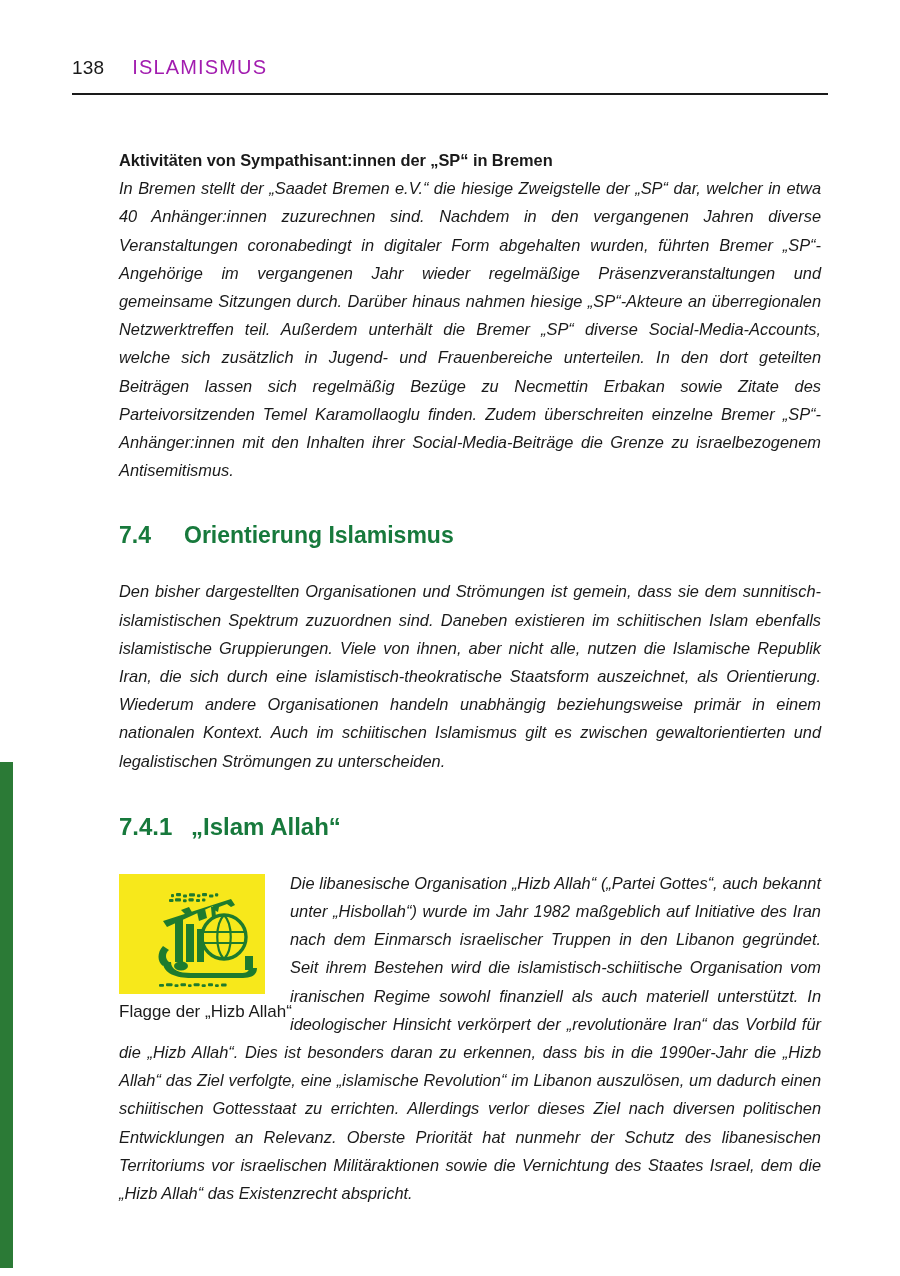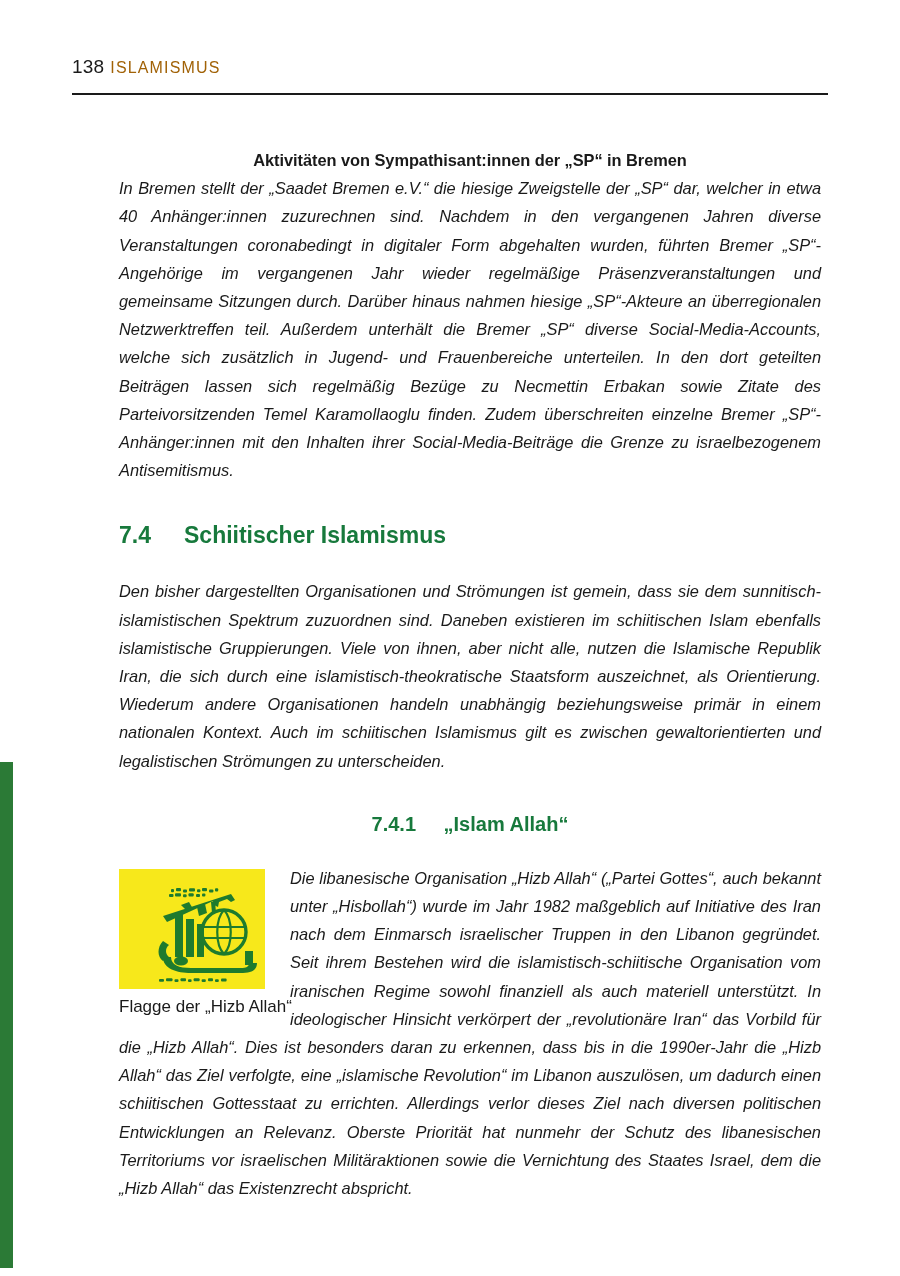--- a/index.html
+++ b/index.html
@@ -32,33 +32,33 @@
   }
 
   
   .running-head {
     position: absolute;
     left: 72px;
     top: 56px;
     width: 756px;
     display: flex;
     align-items: baseline;
-    gap: 6px;
+    gap: 28px;
     white-space: nowrap;
   }
   .running-head .folio {
     font-size: 19px;
     font-weight: 400;
     letter-spacing: 0.2px;
     color: #1a1a1a;
   }
   .running-head .head-title {
-    font-size: 16px;
+    font-size: 20px;
     letter-spacing: 1.15px;
-    color: #a16207;
+    color: #a21caf;
   }
   .head-rule {
     position: absolute;
     left: 72px;
     top: 93px;
     width: 756px;
     height: 2.4px;
     background: #1a1a1a;
   }
 
@@ -75,42 +75,42 @@
     margin: 0;
     font-size: 16.4px;
     line-height: 28.2px;
     text-align: justify;
     text-justify: inter-word;
     hyphens: manual;
     color: #1a1a1a;
   }
   h3.sub-heading {
     font-weight: 700;
-    text-align: center;
+    text-align: left;
     letter-spacing: -0.05px;
   }
   p.body-text {
     font-weight: 400;
     font-style: italic;
   }
 
   .para-gap-lg { height: 38px; }
   .para-gap-md { height: 28px; }
 
   
   .section-heading {
     margin: 0;
     color: #17793c;
     font-weight: 700;
     display: flex;
     align-items: baseline;
     white-space: nowrap;
   }
   .section-heading.level1 { font-size: 23px; }
-  .section-heading.level2 { font-size: 20px; justify-content: center; }
+  .section-heading.level2 { font-size: 24px; }
   .section-heading .num {
     display: inline-block;
     width: 65px;
     flex: 0 0 65px;
   }
   .section-heading.level2 .num {
     width: 72px;
     flex: 0 0 72px;
   }
 
@@ -152,21 +152,21 @@
   <div class="content">
 
     <h3 class="sub-heading">Aktivitäten von Sympathisant:innen der „SP“ in Bremen</h3>
 
     <p class="body-text">In Bremen stellt der „Saadet Bremen e.V.“ die hiesige Zweigstelle der „SP“ dar, welcher in etwa 40 Anhänger:innen zuzurechnen sind. Nachdem in den vergangenen Jahren diverse Veranstaltungen coronabedingt in digitaler Form abgehalten wurden, führten Bremer „SP“-Angehörige im vergangenen Jahr wieder regelmäßige Präsenz­veranstaltungen und gemeinsame Sitzungen durch. Darüber hinaus nahmen hiesige „SP“-Akteure an überregionalen Netzwerktreffen teil. Außerdem unterhält die Bremer „SP“ diverse Social-Media-Accounts, welche sich zusätzlich in Jugend- und Frauen­bereiche unterteilen. In den dort geteilten Beiträgen lassen sich regelmäßig Bezüge zu Necmettin Erbakan sowie Zitate des Parteivorsitzenden Temel Karamollaoglu finden. Zudem überschreiten einzelne Bremer „SP“-Anhänger:innen mit den Inhalten ihrer Social-Media-Beiträge die Grenze zu israelbezogenem Antisemitismus.</p>
 
     <div class="para-gap-lg"></div>
 
     <h2 class="section-heading level1">
       <span class="num">7.4</span>
-      <span>Schiitischer Islamismus</span>
+      <span>Orientierung Islamismus</span>
     </h2>
 
     <div class="para-gap-md"></div>
 
     <p class="body-text">Den bisher dargestellten Organisationen und Strömungen ist gemein, dass sie dem sun­nitisch-islamistischen Spektrum zuzuordnen sind. Daneben existieren im schiitischen Islam ebenfalls islamistische Gruppierungen. Viele von ihnen, aber nicht alle, nutzen die Islamische Republik Iran, die sich durch eine islamistisch-theokratische Staatsform aus­zeichnet, als Orientierung. Wiederum andere Organisationen handeln unabhängig beziehungsweise primär in einem nationalen Kontext. Auch im schiitischen Islamismus gilt es zwischen gewaltorientierten und legalistischen Strömungen zu unterscheiden.</p>
 
     <div class="para-gap-lg"></div>
 
     <h2 class="section-heading level2">
       <span class="num">7.4.1</span>

